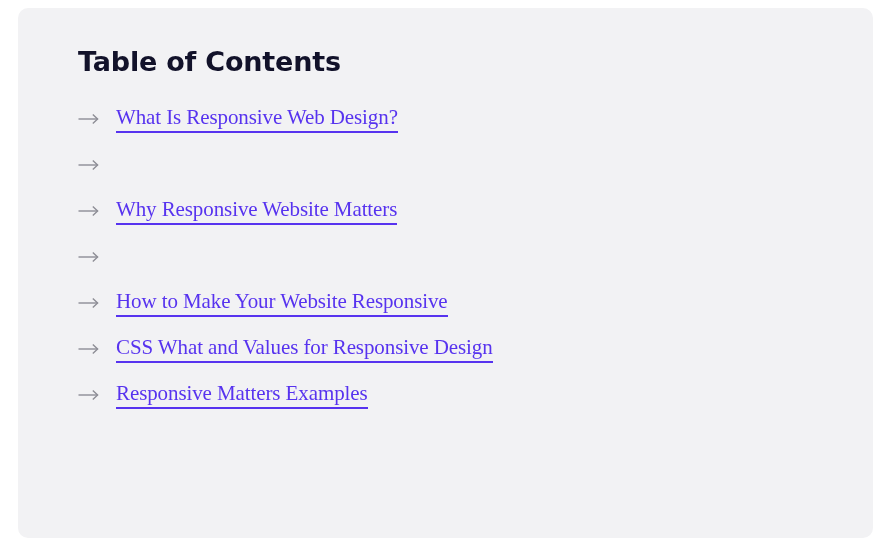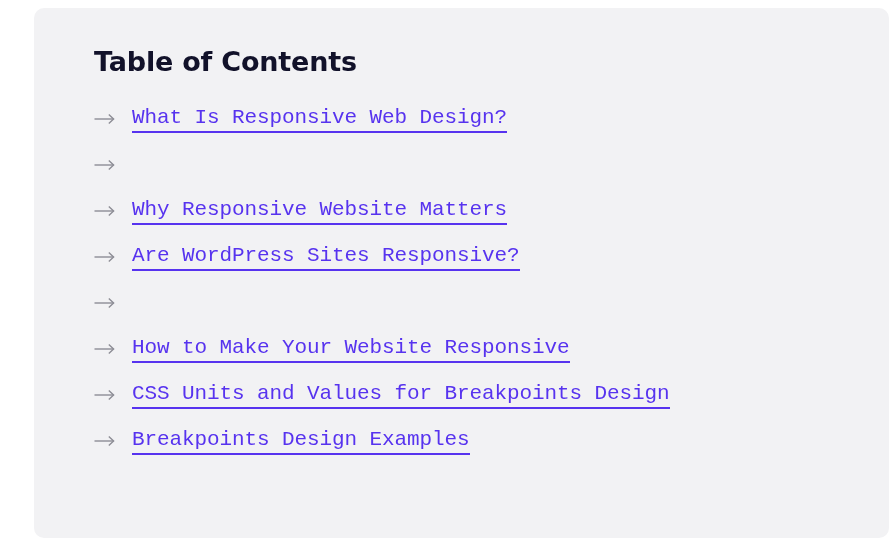--- a/index.html
+++ b/index.html
@@ -18,21 +18,21 @@
   .page {
     position: relative;
     width: 892px;
     height: 555px;
     background: #ffffff;
   }
 
   
   .toc-card {
     position: absolute;
-    left: 34px;
+    left: 18px;
     top: 8px;
     width: 855px;
     height: 530px;
     box-sizing: border-box;
     background: #f2f2f4;
     border-radius: 10px;
     padding: 38px 40px 36px 60px;
   }
 
   .toc-title {
@@ -64,21 +64,21 @@
     align-items: center;
     color: #8d8d95;
     line-height: 1;
   }
   .arrow-icon svg {
     display: block;
   }
 
   .toc-link {
     display: inline-block;
-    font-family: Liberation Mono, monospace;
+    font-family: Liberation Serif, serif;
     font-size: 21px;
     font-weight: 400;
     letter-spacing: -0.1px;
     color: #5733ef;
     text-decoration: none;
     border-bottom: 2px solid #5733ef;
     padding-bottom: 2px;
     line-height: 1.1;
     cursor: pointer;
   }
@@ -116,29 +116,20 @@
       <li class="toc-item">
         <span class="arrow-icon">
           <svg width="22" height="12" viewBox="0 0 22 12" fill="none" aria-hidden="true">
             <path d="M0.5 6 H19.5" stroke="currentColor" stroke-width="1.4"></path>
             <path d="M14.8 1.6 L19.6 6 L14.8 10.4" stroke="currentColor" stroke-width="1.4" fill="none"></path>
           </svg>
         </span>
         <a class="toc-link" href="#">Why Responsive Website Matters</a>
       </li>
 
-      <li class="toc-item">
-        <span class="arrow-icon">
-          <svg width="22" height="12" viewBox="0 0 22 12" fill="none" aria-hidden="true">
-            <path d="M0.5 6 H19.5" stroke="currentColor" stroke-width="1.4"></path>
-            <path d="M14.8 1.6 L19.6 6 L14.8 10.4" stroke="currentColor" stroke-width="1.4" fill="none"></path>
-          </svg>
-        </span>
-        <a class="toc-link" href="#">Are WordPress Sites Responsive?</a>
-      </li>
 
       <li class="toc-item">
         <span class="arrow-icon">
           <svg width="22" height="12" viewBox="0 0 22 12" fill="none" aria-hidden="true">
             <path d="M0.5 6 H19.5" stroke="currentColor" stroke-width="1.4"></path>
             <path d="M14.8 1.6 L19.6 6 L14.8 10.4" stroke="currentColor" stroke-width="1.4" fill="none"></path>
           </svg>
         </span>
       </li>
 
@@ -153,28 +144,28 @@
         <a class="toc-link" href="#">How to Make Your Website Responsive</a>
       </li>
 
       <li class="toc-item">
         <span class="arrow-icon">
           <svg width="22" height="12" viewBox="0 0 22 12" fill="none" aria-hidden="true">
             <path d="M0.5 6 H19.5" stroke="currentColor" stroke-width="1.4"></path>
             <path d="M14.8 1.6 L19.6 6 L14.8 10.4" stroke="currentColor" stroke-width="1.4" fill="none"></path>
           </svg>
         </span>
-        <a class="toc-link" href="#">CSS Units and Values for Breakpoints Design</a>
+        <a class="toc-link" href="#">CSS What and Values for Responsive Design</a>
       </li>
 
       <li class="toc-item">
         <span class="arrow-icon">
           <svg width="22" height="12" viewBox="0 0 22 12" fill="none" aria-hidden="true">
             <path d="M0.5 6 H19.5" stroke="currentColor" stroke-width="1.4"></path>
             <path d="M14.8 1.6 L19.6 6 L14.8 10.4" stroke="currentColor" stroke-width="1.4" fill="none"></path>
           </svg>
         </span>
-        <a class="toc-link" href="#">Breakpoints Design Examples</a>
+        <a class="toc-link" href="#">Responsive Matters Examples</a>
       </li>
 
     </ul>
   </div>
 </div>
 
 </body></html>

